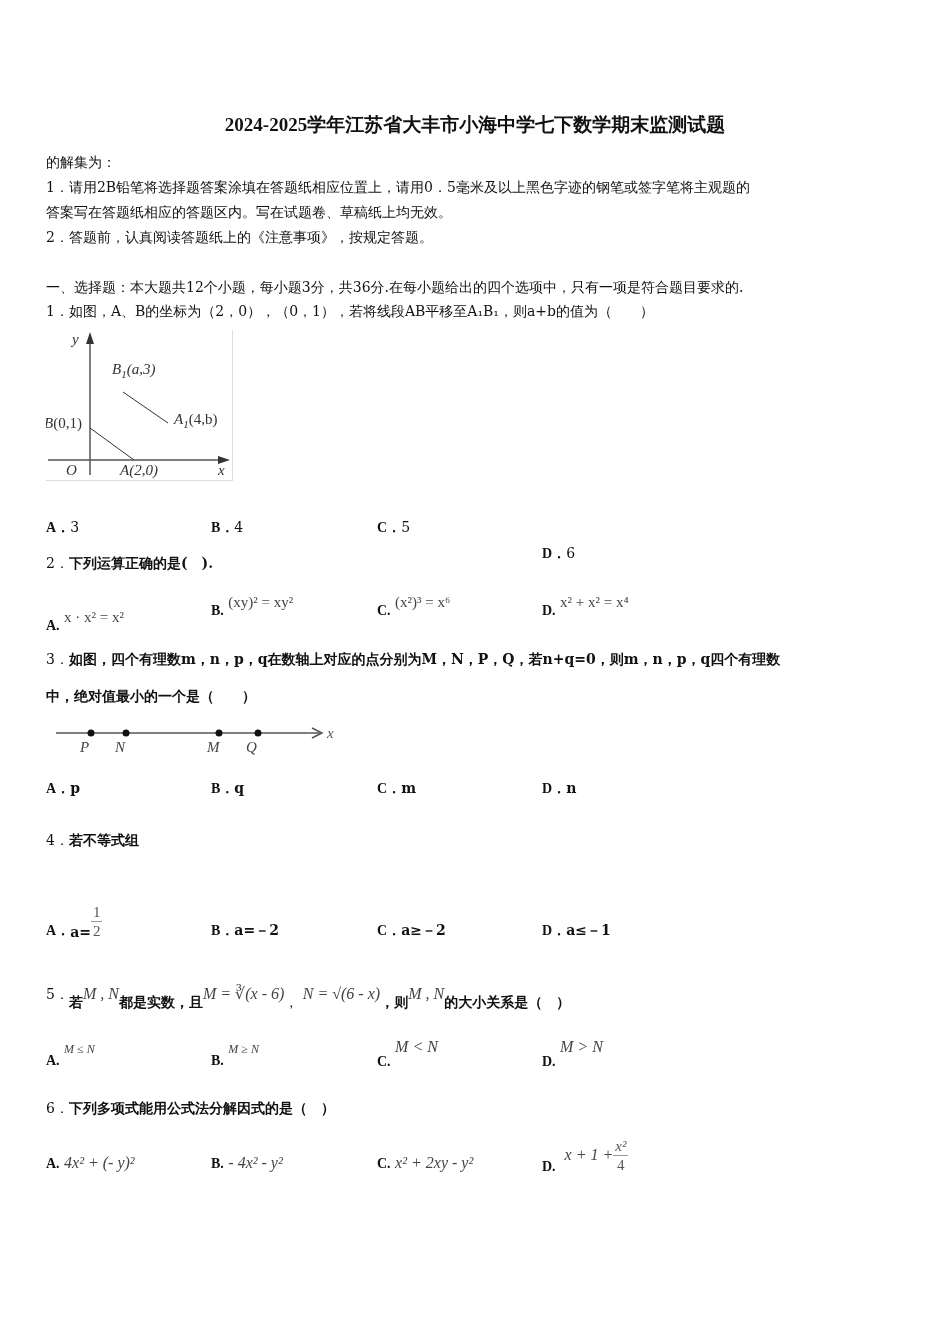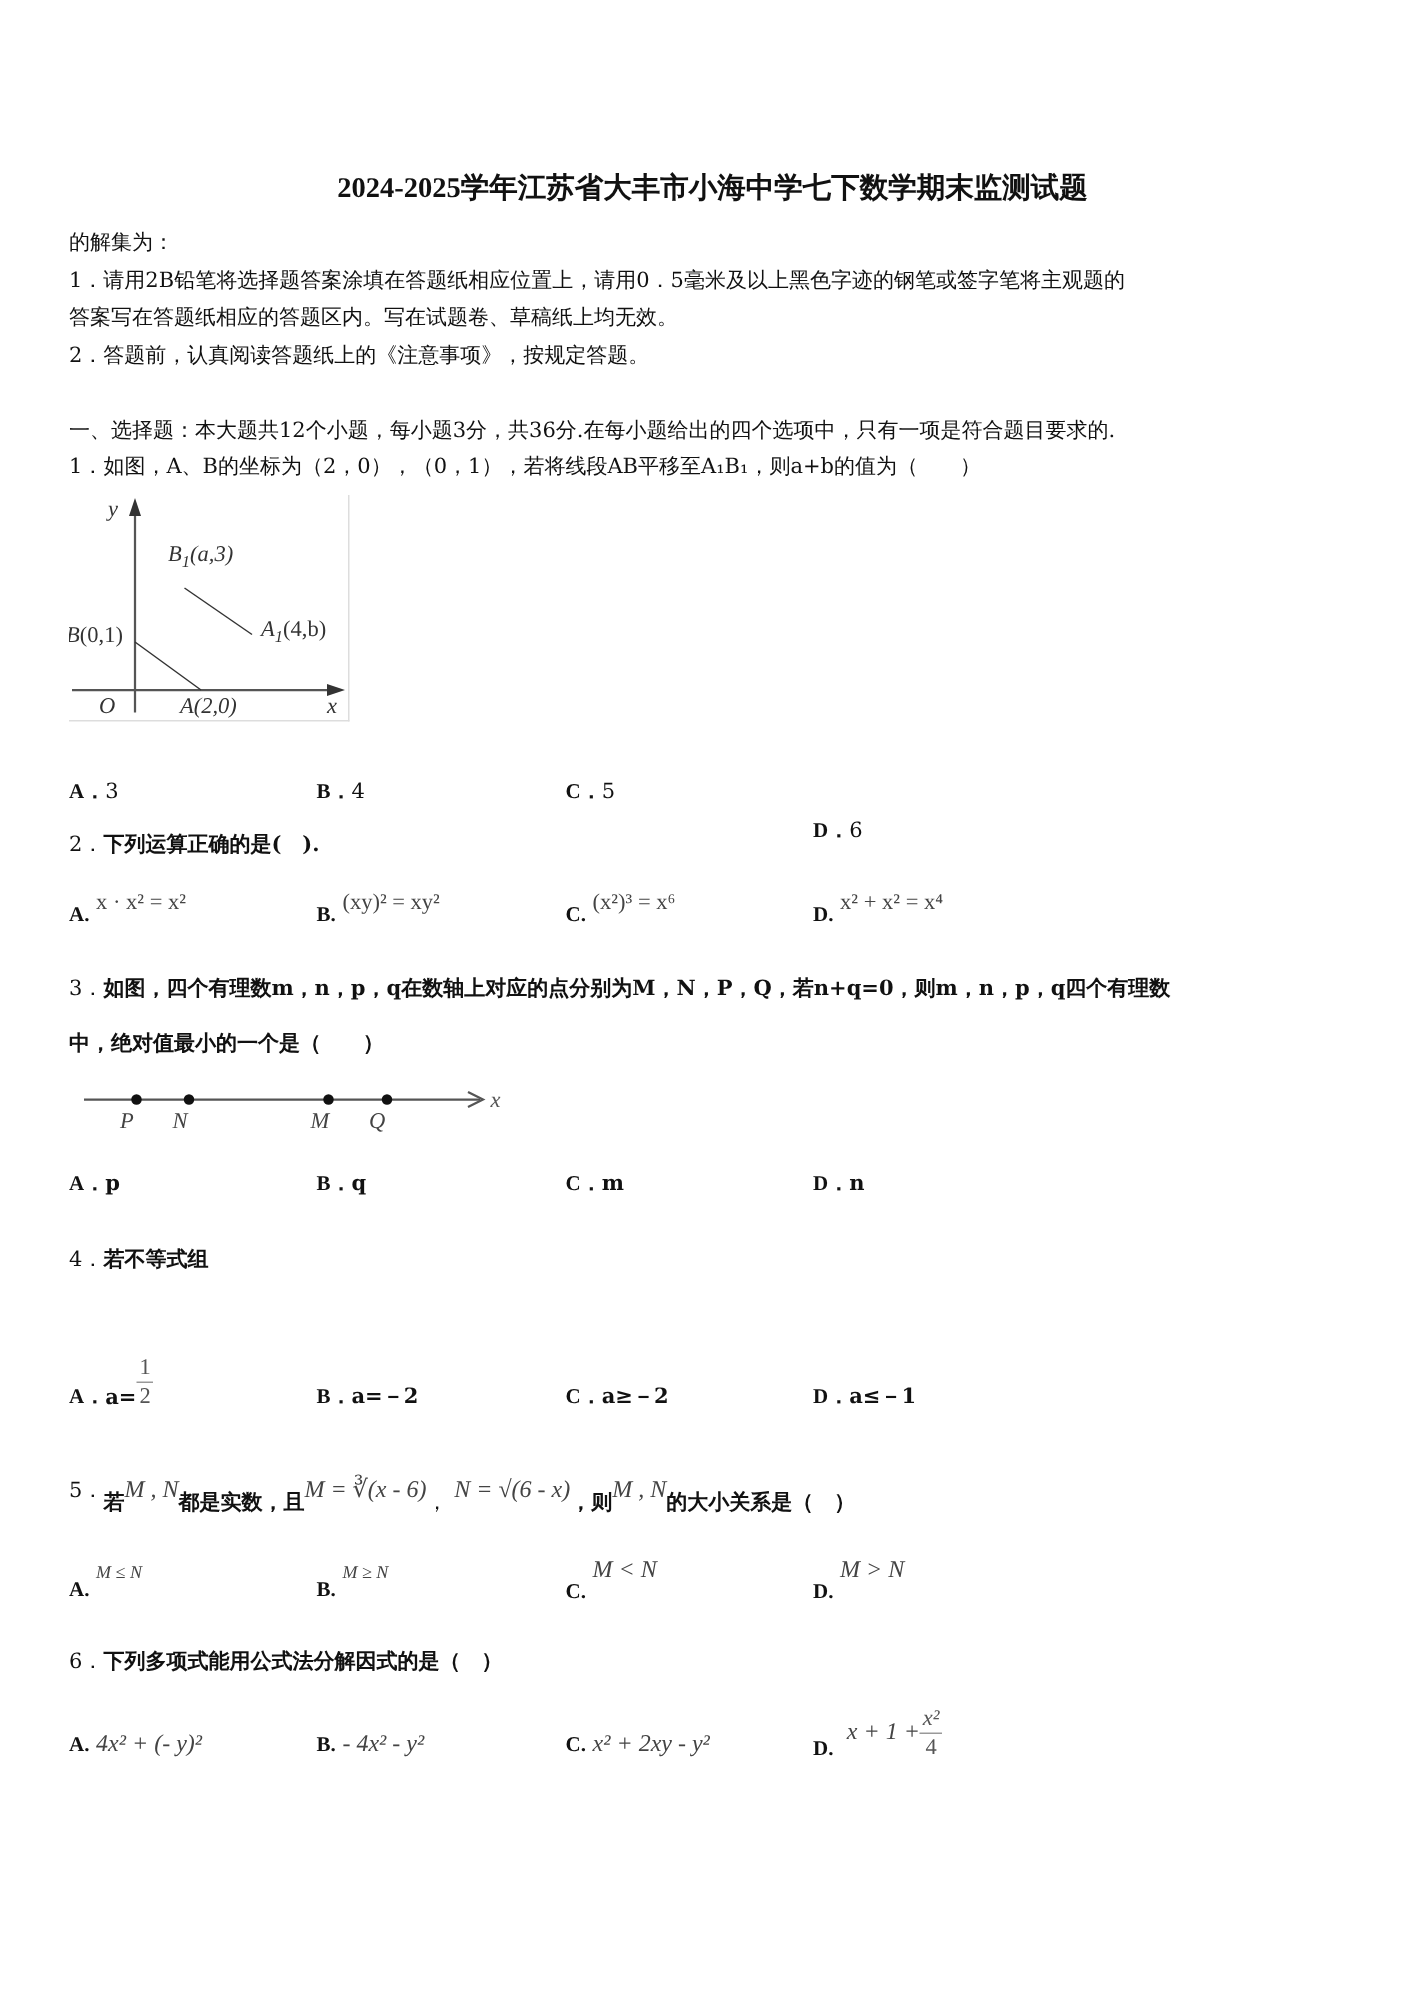--- a/index.html
+++ b/index.html
@@ -58,21 +58,21 @@
 </div>
 
 <div class="abs opt" style="left:46px; top:519px;"><span class="lbl">A．</span><span>3</span></div>
 <div class="abs opt" style="left:211px; top:519px;"><span class="lbl">B．</span><span>4</span></div>
 <div class="abs opt" style="left:377px; top:519px;"><span class="lbl">C．</span><span>5</span></div>
 <div class="abs opt" style="left:542px; top:545px;"><span class="lbl">D．</span><span>6</span></div>
 
 <div class="abs line" style="top:553px;">
   <span>2．</span><span class="bold">下列运算正确的是(　).</span>
 </div>
-<div class="abs opt" style="left:46px; top:594px;"><span class="lbl" style="position:relative;top:8px;">A.</span> <span class="math">x · x² = x²</span></div>
+<div class="abs opt" style="left:46px; top:609px;"><span class="lbl" style="position:relative;top:8px;">A.</span> <span class="math">x · x² = x²</span></div>
 <div class="abs opt" style="left:211px; top:594px;"><span class="lbl" style="position:relative;top:8px;">B.</span> <span class="math">(xy)² = xy²</span></div>
 <div class="abs opt" style="left:377px; top:594px;"><span class="lbl" style="position:relative;top:8px;">C.</span> <span class="math">(x²)³ = x⁶</span></div>
 <div class="abs opt" style="left:542px; top:594px;"><span class="lbl" style="position:relative;top:8px;">D.</span> <span class="math">x² + x² = x⁴</span></div>
 
 <div class="abs line" style="top:649px;">
   <span>3．</span><span class="bold">如图，四个有理数m，n，p，q在数轴上对应的点分别为M，N，P，Q，若n+q=0，则m，n，p，q四个有理数</span>
 </div>
 <div class="abs line bold" style="top:686px;">中，绝对值最小的一个是（　　）</div>
 
 <div class="abs" style="left:50px; top:718px; width:300px; height:40px;">

